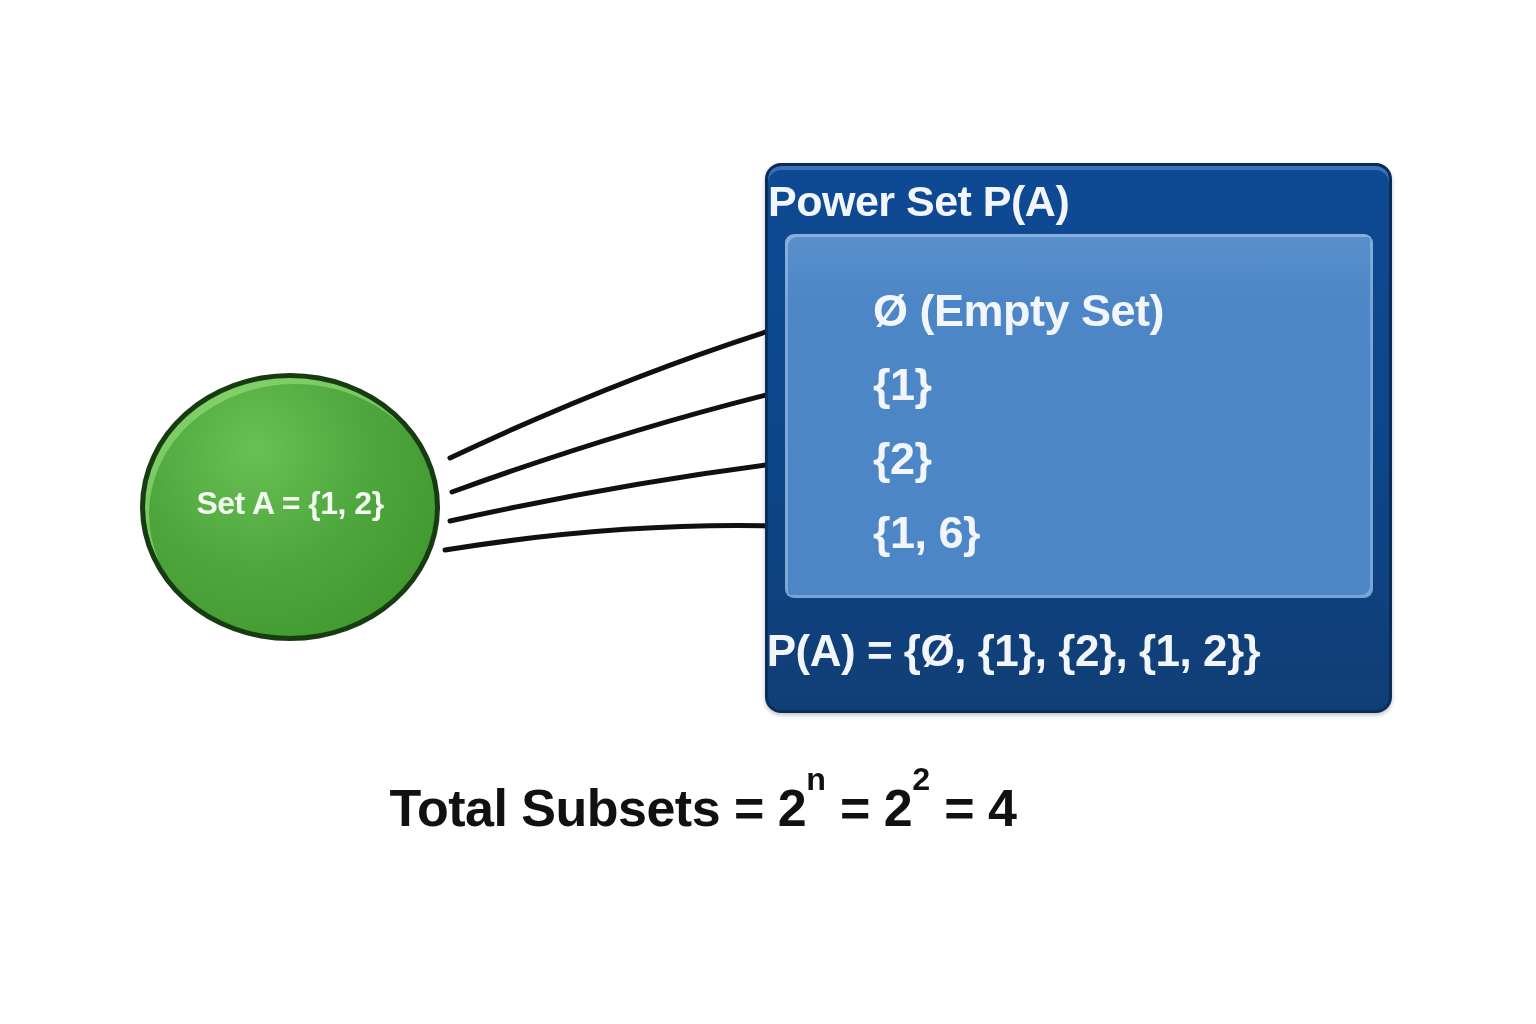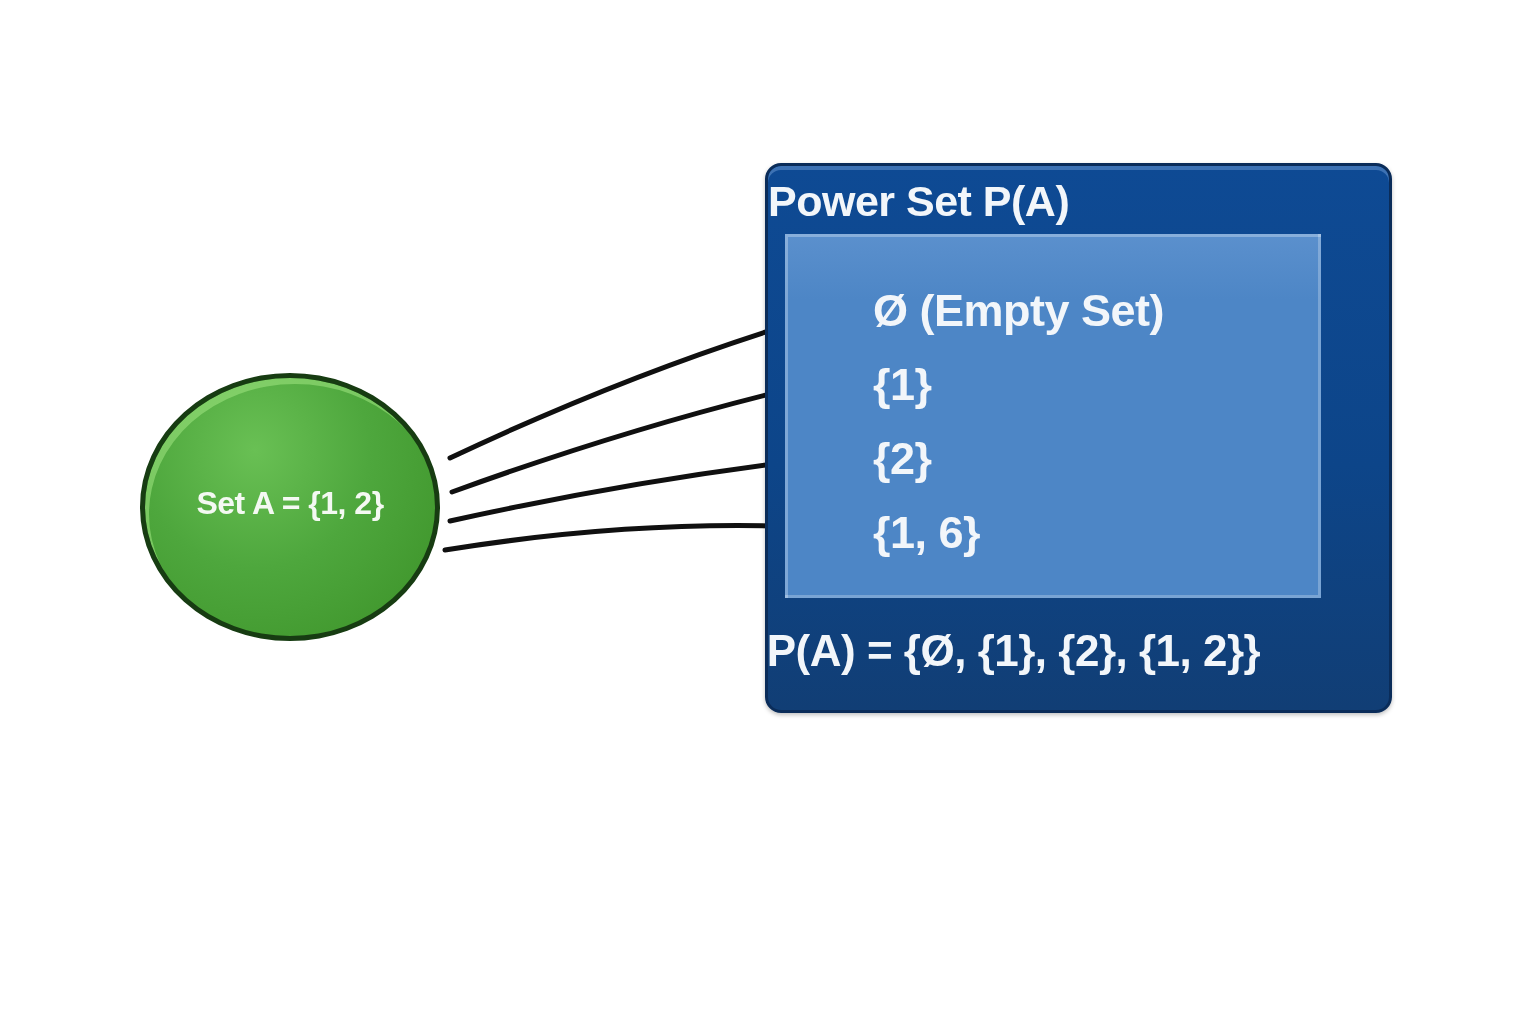--- a/index.html
+++ b/index.html
@@ -58,24 +58,25 @@
   }
   .pbox-header {
     position: absolute; top: 0; left: 0; width: 100%; height: 68px;
     line-height: 70px;
     text-align: left; padding-right: 130px;
     font-size: 43px; font-weight: 700; letter-spacing: -0.5px;
     color: #f2f6fa;
   }
   .pbox-body {
     position: absolute; left: 17px; top: 68px;
-    width: 536px; height: 364px;
+    width: 588px; height: 364px;
     background: linear-gradient(#5b90cd 0%, #4d86c6 18%, #4d86c6 100%);
     box-shadow: inset 3px 3px 0 rgba(255,255,255,0.28), inset -3px -3px 0 rgba(255,255,255,0.25);
     padding: 40px 0 0 88px;
+    border-radius: 9px;
   }
   .subset-row {
     height: 74px; line-height: 74px;
     font-size: 45px; font-weight: 700; letter-spacing: -0.5px;
     color: #f2f6fa;
     white-space: nowrap;
   }
   .pbox-footer {
     position: absolute; left: 0; bottom: 0; width: 100%; height: 118px;
     display: flex; align-items: center; justify-content: center;
@@ -127,14 +128,17 @@
     <div class="pbox-header">Power Set P(A)</div>
     <div class="pbox-body">
       <div class="subset-row">Ø (Empty Set)</div>
       <div class="subset-row">{1}</div>
       <div class="subset-row">{2}</div>
       <div class="subset-row">{1, 6}</div>
     </div>
     <div class="pbox-footer">P(A) = {Ø, {1}, {2}, {1, 2}}</div>
   </div>
 
+  <div class="formula">
+    <span>Total Subsets = 2</span><sup>n</sup><span class="seg">= 2</span><sup>2</sup><span class="seg">= 4</span>
+  </div>
 
 </div>
 
 </body></html>

